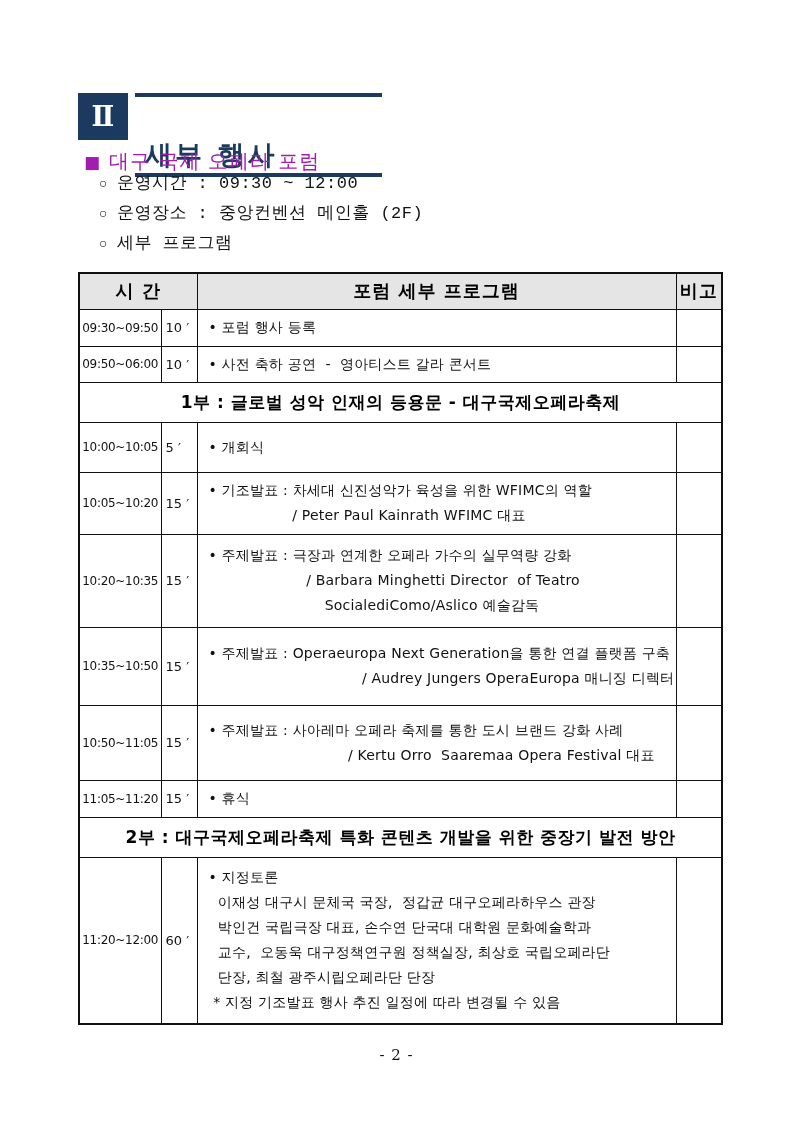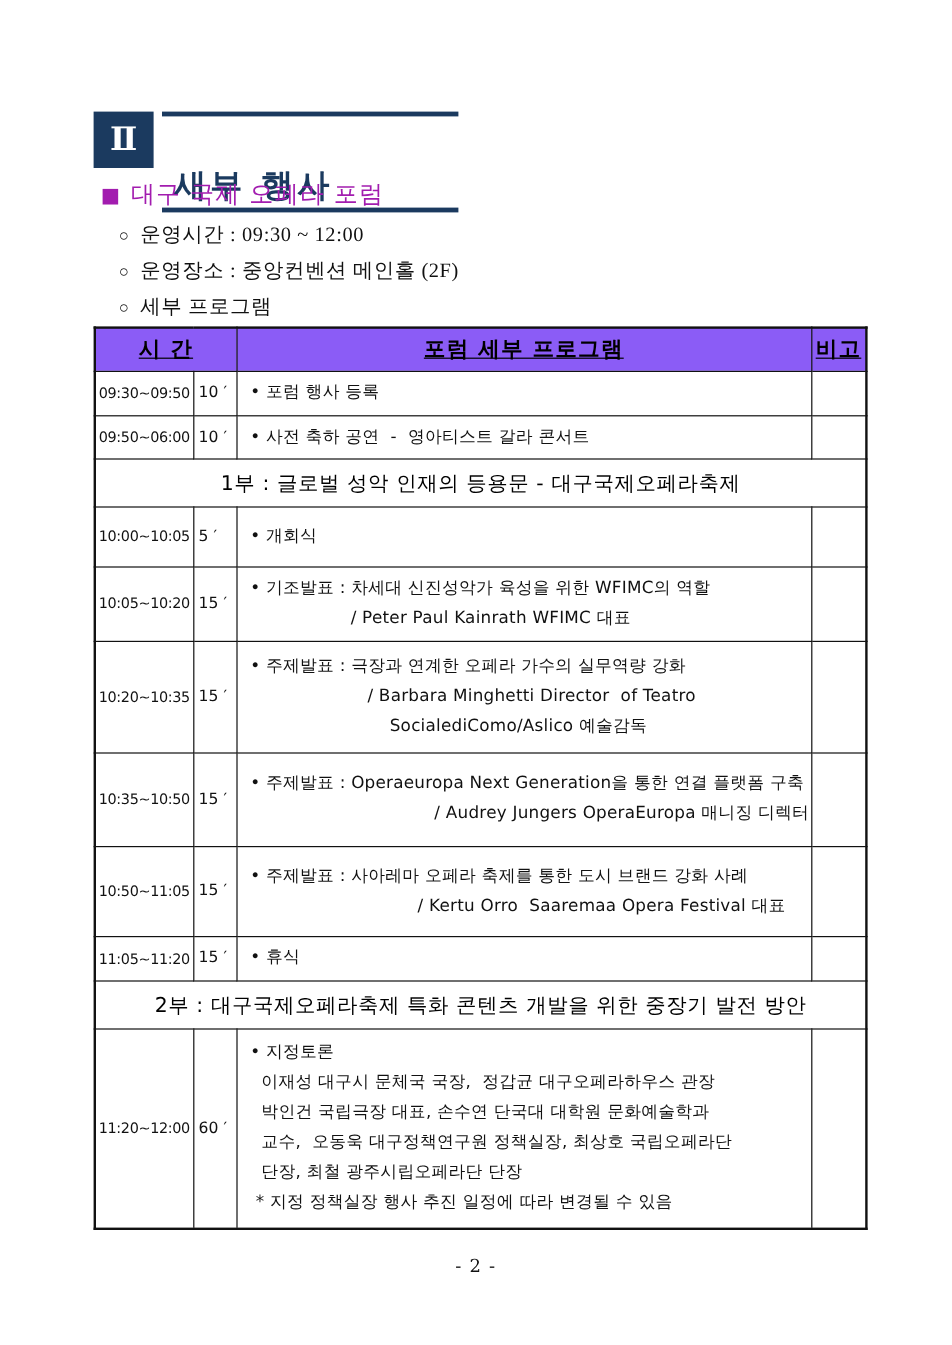--- a/index.html
+++ b/index.html
@@ -33,52 +33,52 @@
     letter-spacing: 3px; line-height: 33px; white-space: nowrap; margin-top: 38px;
   }
 
   
   .forum-title-row {
     position: absolute; left: 84px; top: 148px;
     font-size: 20px; font-weight: 400; color: #a21caf;
     letter-spacing: 1px; white-space: nowrap;
   }
   .forum-title-row .sq { font-size: 17px; margin-right: 8px; }
-  .info-list { position: absolute; left: 99px; top: 183px; font-family: Liberation Serif, serif; }
+  .info-list { position: absolute; left: 99px; top: 171px; font-family: Liberation Mono, monospace; }
   .info-line { font-size: 17px; height: 30px; line-height: 26px; letter-spacing: 0.5px; white-space: nowrap; }
   .info-line .circ { font-size: 14px; margin-right: 9px; }
 
   
   table.program {
     position: absolute; left: 78px; top: 272px;
     width: 643px; border-collapse: collapse; table-layout: fixed;
     border: 2.5px solid #111111;
   }
   table.program th, table.program td { border: 1.5px solid #111111; }
   table.program th {
-    background: #8b5cf6; font-size: 18px; font-weight: 800;
-    letter-spacing: 1px; text-align: center; color: #000; text-decoration: underline;
+    background: #e5e5e5; font-size: 18px; font-weight: 800;
+    letter-spacing: 1px; text-align: center; color: #000;
   }
   col.c-time { width: 82px; }
   col.c-dur { width: 36px; }
   col.c-prog { width: 479px; }
   col.c-rem { width: 46px; }
 
   td.time {
     font-size: 12px; text-align: center; padding: 0;
     letter-spacing: -0.3px; white-space: nowrap; overflow: hidden;
   }
   td.dur { font-size: 13px; text-align: left; padding-left: 4px; white-space: nowrap; overflow: hidden; }
   td.content { padding: 3px 2px 3px 11px; vertical-align: middle; overflow: hidden; }
   td.content .line {
     font-size: 14px; line-height: 25px; white-space: pre;
     letter-spacing: 0.2px; color: #111;
   }
   td.section-cell {
-    text-align: center; font-weight: 400; font-size: 17px;
+    text-align: center; font-weight: 700; font-size: 17px;
     letter-spacing: 0.5px; color: #000; background: #ffffff;
   }
   tr.h36 { height: 36px; } tr.h37 { height: 37px; } tr.h40 { height: 40px; }
   tr.h50 { height: 50px; } tr.h62 { height: 62px; } tr.h75 { height: 75px; }
   tr.h78 { height: 78px; } tr.h93 { height: 93px; } tr.h167 { height: 167px; }
 
   
   .page-footer {
     position: absolute; left: 0; top: 1046px; width: 793px;
     text-align: center; font-size: 15px; font-family: "DejaVu Serif", serif;
@@ -207,21 +207,21 @@
       </tr>
       <tr class="h167">
         <td class="time">11:20~12:00</td>
         <td class="dur">60 ′</td>
         <td class="content">
           <div class="line">• 지정토론</div>
           <div class="line">  이재성 대구시 문체국 국장,  정갑균 대구오페라하우스 관장</div>
           <div class="line">  박인건 국립극장 대표, 손수연 단국대 대학원 문화예술학과</div>
           <div class="line">  교수,  오동욱 대구정책연구원 정책실장, 최상호 국립오페라단</div>
           <div class="line">  단장, 최철 광주시립오페라단 단장</div>
-          <div class="line"> * 지정 정책실장 행사 추진 일정에 따라 변경될 수 있음</div>
+          <div class="line"> * 지정 기조발표 행사 추진 일정에 따라 변경될 수 있음</div>
         </td>
         <td class="remark"></td>
       </tr>
     </tbody>
   </table>
 
   <div class="page-footer">- 2 -</div>
 
 </div>
 

